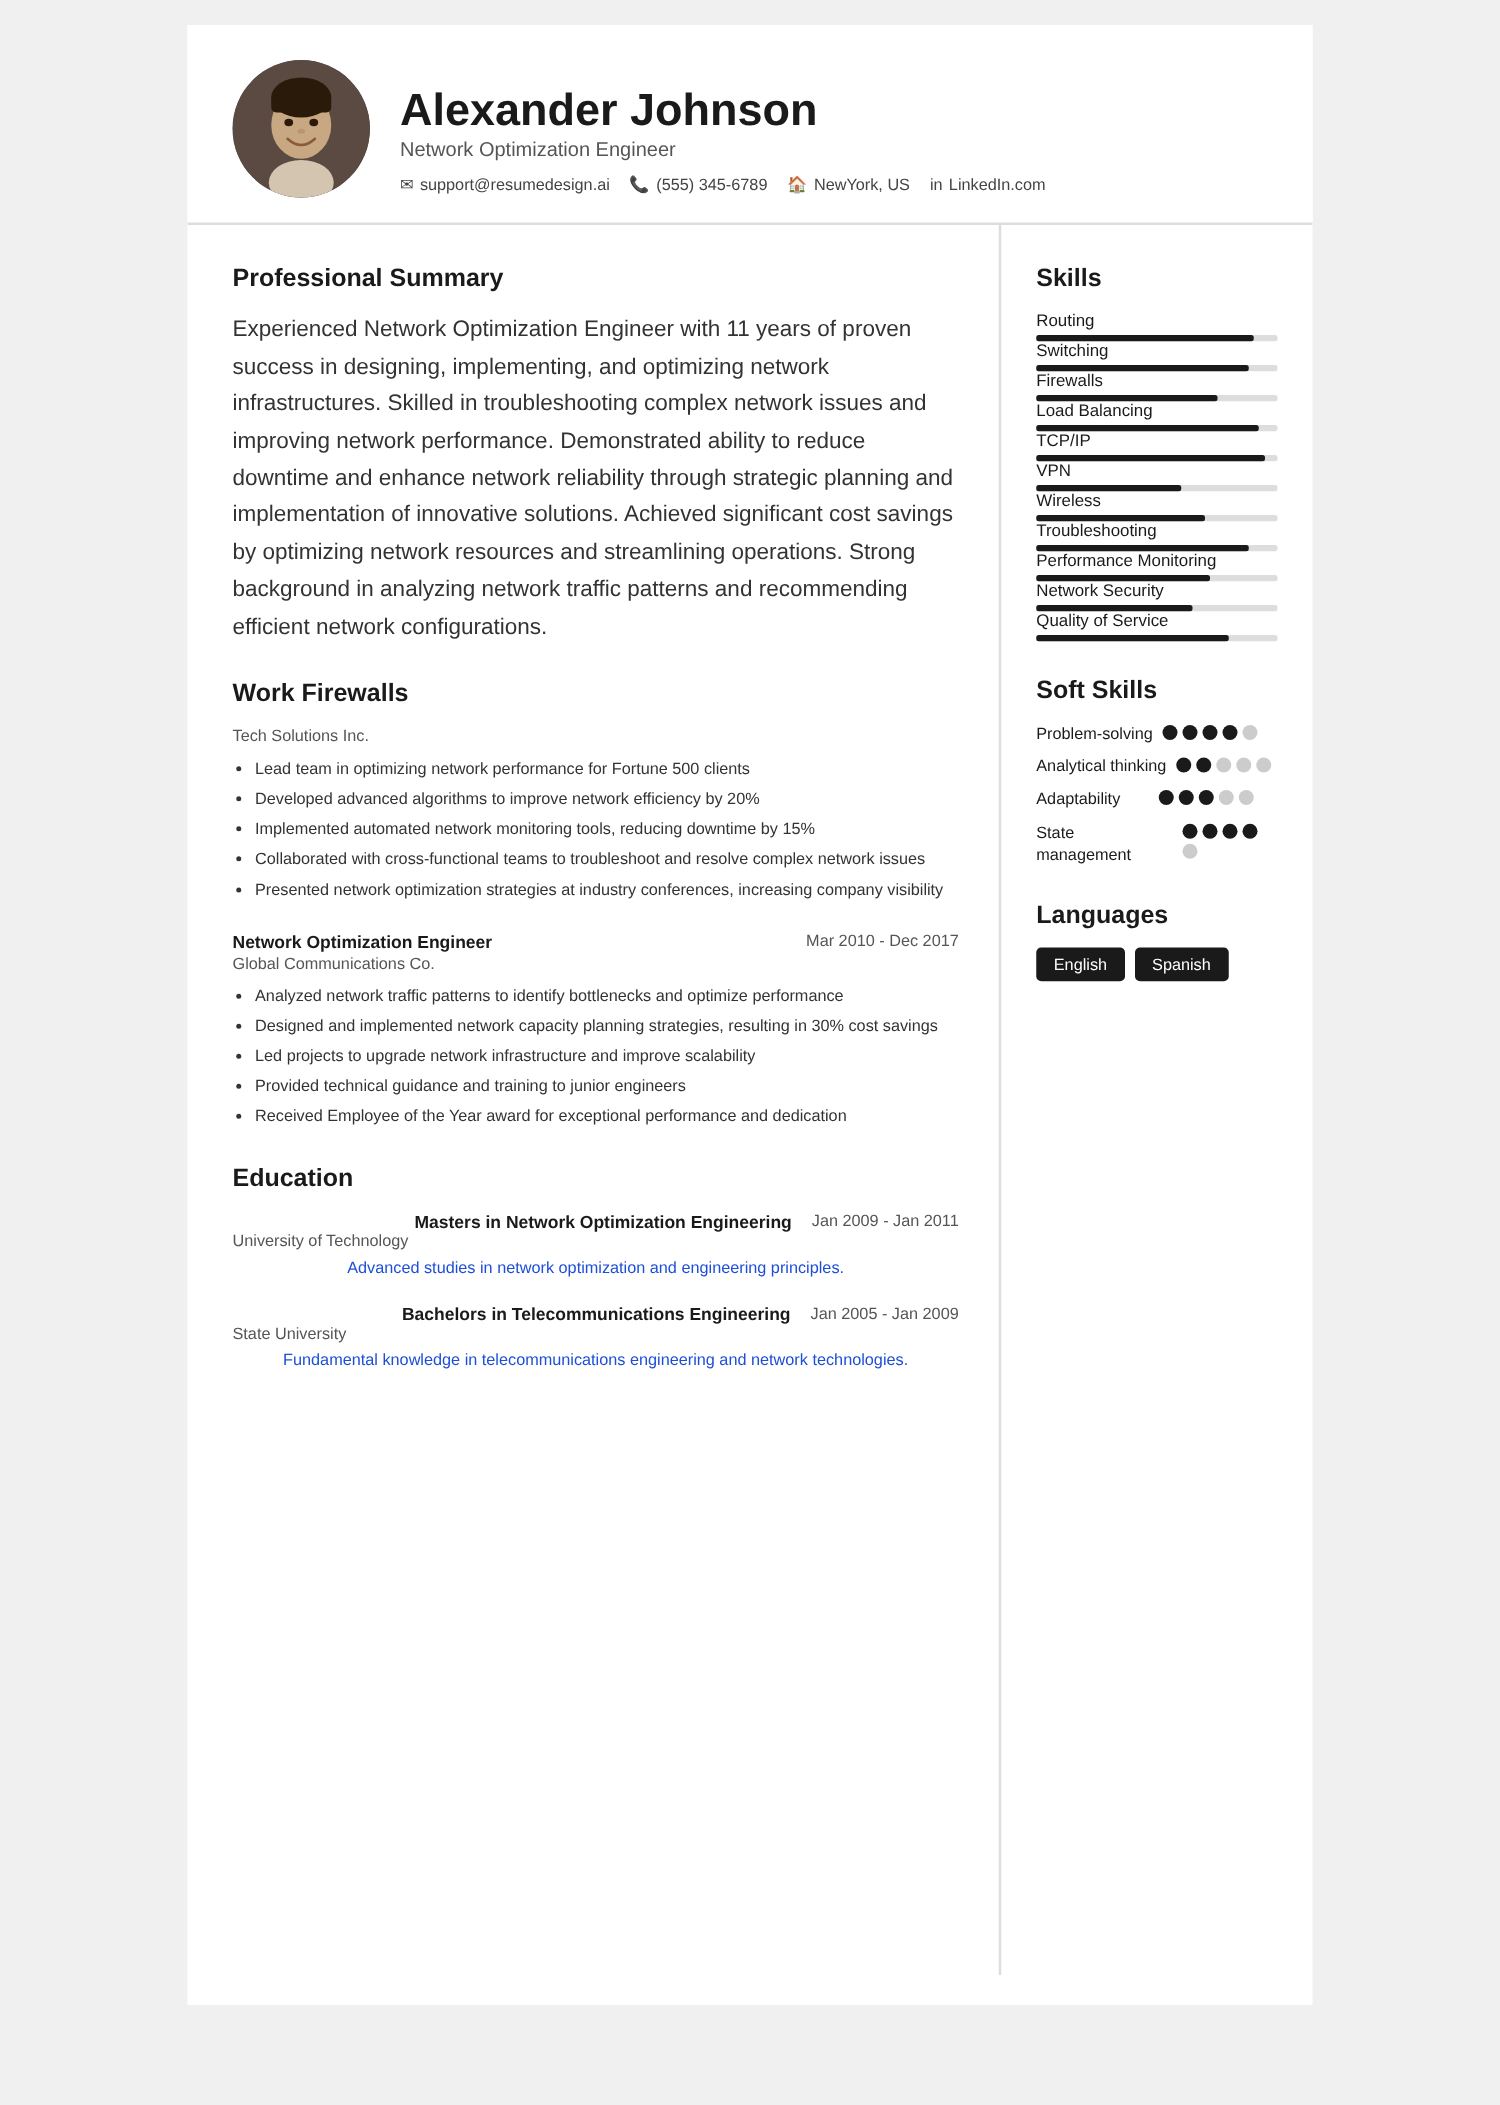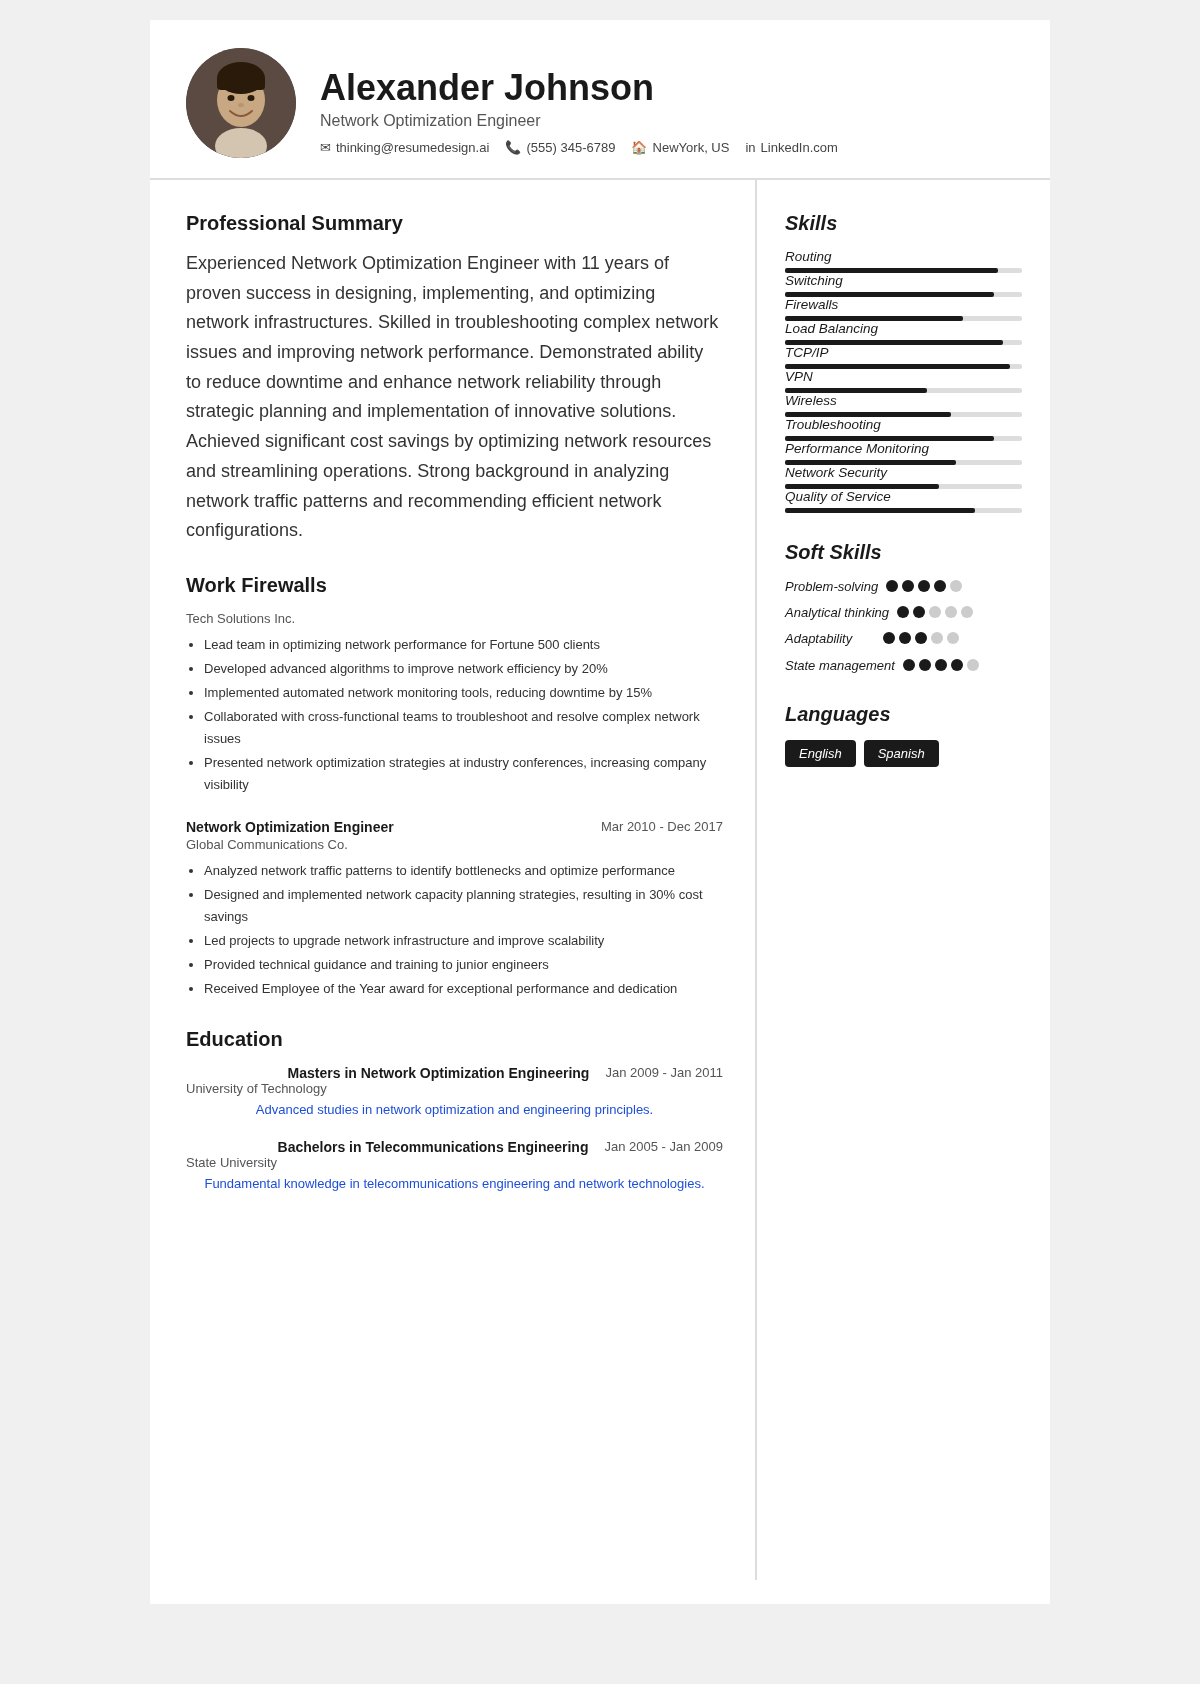--- a/index.html
+++ b/index.html
@@ -72,23 +72,22 @@
       min-height: 1400px;
     }
     
     .left-col {
       flex: 1;
       padding: 32px 32px 32px 36px;
       border-right: 2px solid #ddd;
     }
     
     .right-col {
-      width: 293px;
+      width: 249px;
       padding: 32px 28px;
-      font-style: italic;
     }
     .section-title {
       font-size: 20px;
       font-weight: bold;
       color: #1a1a1a;
       margin-bottom: 14px;
       margin-top: 0;
     }
     .section { margin-bottom: 28px; }
     .summary-text {
@@ -245,21 +244,21 @@
 
         <ellipse cx="55" cy="57" rx="3" ry="2" fill="#b8956a"></ellipse>
       </svg>
     </div>
     <div class="header-info">
       <div class="name">Alexander Johnson</div>
       <div class="title">Network Optimization Engineer</div>
       <div class="contact-row">
         <div class="contact-item">
           <span class="contact-icon">✉</span>
-          <span>thinking@resumedesign.ai</span>
+          <span>support@resumedesign.ai</span>
         </div>
         <div class="contact-item">
           <span class="contact-icon">📞</span>
           <span>(555) 345-6789</span>
         </div>
         <div class="contact-item">
           <span class="contact-icon">🏠</span>
           <span>NewYork, US</span>
         </div>
         <div class="contact-item">

